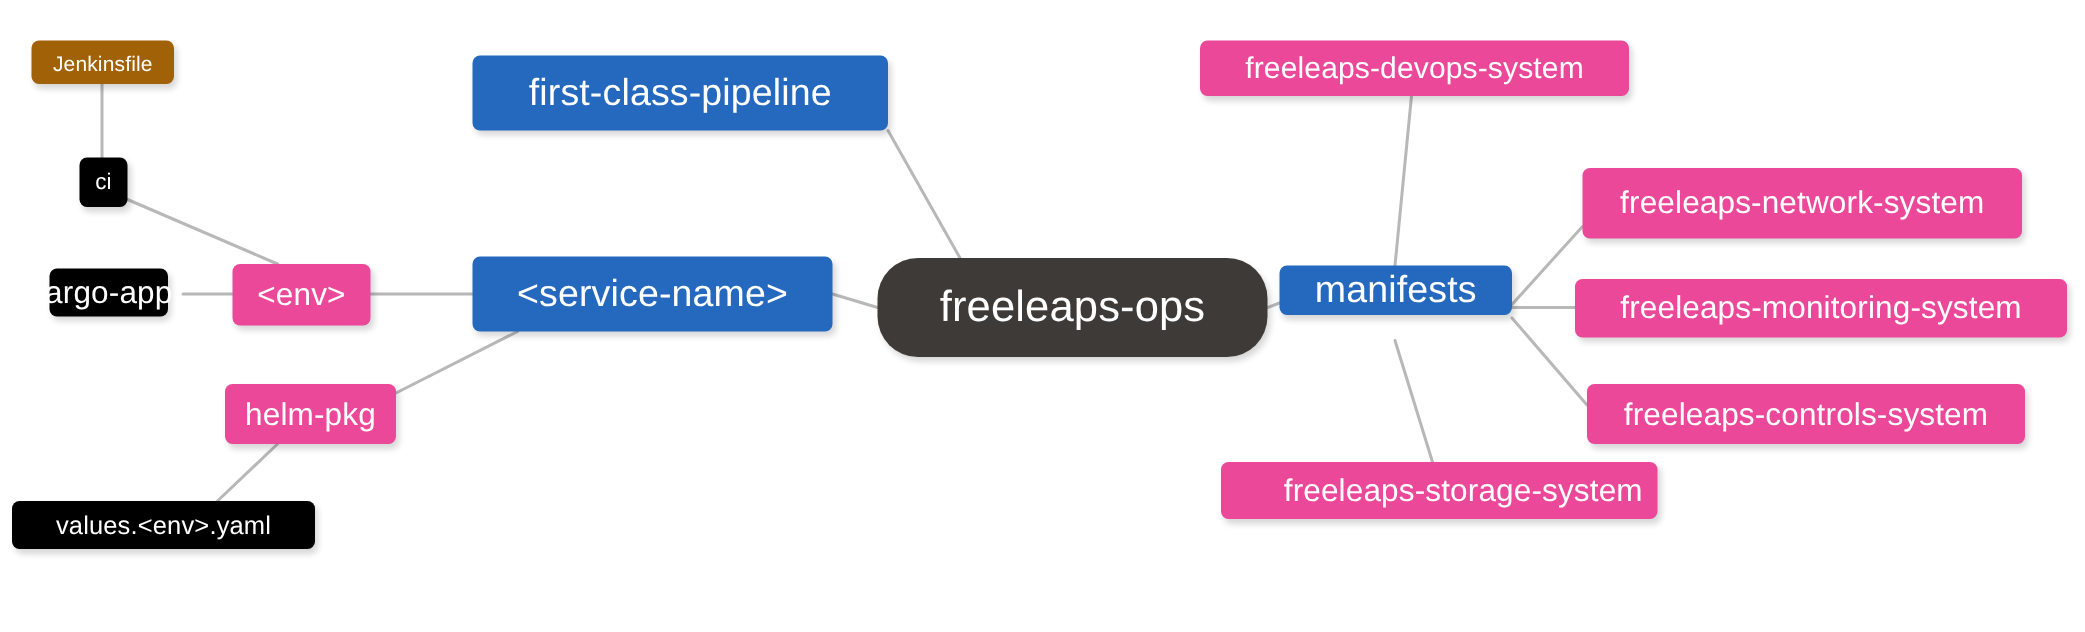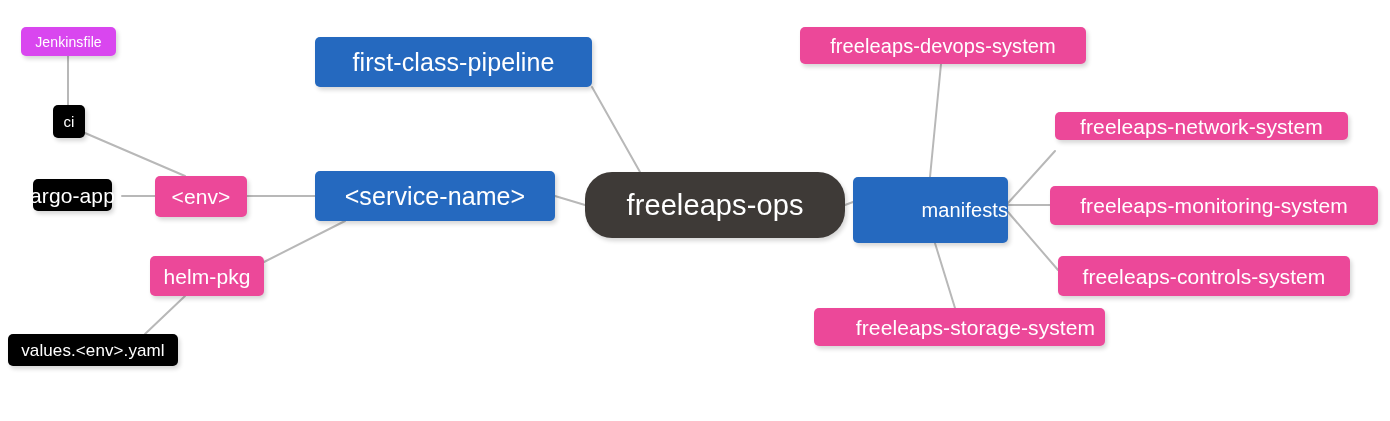--- a/index.html
+++ b/index.html
@@ -38,21 +38,21 @@
     white-space: nowrap;
     line-height: 1;
     letter-spacing: 0.1px;
     box-shadow: 2px 3px 4px rgba(0,0,0,0.16);
     cursor: pointer;
     user-select: none;
   }
   .node.root      { background: #3E3A37; }
   .node.blue      { background: #2569BF; }
   .node.green     { background: #ec4899; }
-  .node.orange    { background: #d946ef; }
+  .node.orange    { background: #a16207; }
   .node.red       { background: #000000; }
 </style>
 </head>
 <body>
 
 <div id="canvas">
   <svg id="edges" viewBox="0 0 1390 421" width="1390" height="421" xmlns="http://www.w3.org/2000/svg">
       <polyline points="585,205 555,196" fill="none" stroke="#b8b8b8" stroke-width="2" stroke-linecap="round"></polyline>
       <polyline points="845,205 853,202" fill="none" stroke="#b8b8b8" stroke-width="2" stroke-linecap="round"></polyline>
       <polyline points="640,172 592,87" fill="none" stroke="#b8b8b8" stroke-width="2" stroke-linecap="round"></polyline>
@@ -68,48 +68,48 @@
       <polyline points="1008,212 1058,270" fill="none" stroke="#b8b8b8" stroke-width="2" stroke-linecap="round"></polyline>
       <polyline points="930,227 955,308" fill="none" stroke="#b8b8b8" stroke-width="2" stroke-linecap="round"></polyline>
     </svg>
   <div id="node-layer">
       <div class="node root" style="left: 585px; top: 172px; width: 260px; height: 66px; font-size: 29px; border-radius: 27px;">
         <span>freeleaps-ops</span>
       </div>
       <div class="node blue" style="left: 315px; top: 171px; width: 240px; height: 50px; font-size: 25px;">
         <span>&lt;service-name&gt;</span>
       </div>
-      <div class="node blue" style="left: 853px; top: 177px; width: 155px; height: 66px; font-size: 20px; justify-content: flex-end;">
+      <div class="node blue" style="left: 853px; top: 177px; width: 155px; height: 33px; font-size: 25px;">
         <span>manifests</span>
       </div>
       <div class="node blue" style="left: 315px; top: 37px; width: 277px; height: 50px; font-size: 25px;">
         <span>first-class-pipeline</span>
       </div>
       <div class="node green" style="left: 155px; top: 176px; width: 92px; height: 41px; font-size: 21px;">
         <span>&lt;env&gt;</span>
       </div>
       <div class="node green" style="left: 150px; top: 256px; width: 114px; height: 40px; font-size: 21px;">
         <span>helm-pkg</span>
       </div>
       <div class="node red" style="left: 53px; top: 105px; width: 32px; height: 33px; font-size: 15px;">
         <span>ci</span>
       </div>
       <div class="node orange" style="left: 21px; top: 27px; width: 95px; height: 29px; font-size: 14px;">
         <span>Jenkinsfile</span>
       </div>
       <div class="node red" style="left: 33px; top: 179px; width: 79px; height: 32px; font-size: 21px;">
         <span>argo-app</span>
       </div>
-      <div class="node red" style="left: 8px; top: 334px; width: 170px; height: 32px; font-size: 17px;">
+      <div class="node red" style="left: 8px; top: 334px; width: 202px; height: 32px; font-size: 17px;">
         <span>values.&lt;env&gt;.yaml</span>
       </div>
       <div class="node green" style="left: 800px; top: 27px; width: 286px; height: 37px; font-size: 20px;">
         <span>freeleaps-devops-system</span>
       </div>
-      <div class="node green" style="left: 1055px; top: 112px; width: 293px; height: 28px; font-size: 21px;">
+      <div class="node green" style="left: 1055px; top: 112px; width: 293px; height: 47px; font-size: 21px;">
         <span>freeleaps-network-system</span>
       </div>
       <div class="node green" style="left: 1050px; top: 186px; width: 328px; height: 39px; font-size: 21px;">
         <span>freeleaps-monitoring-system</span>
       </div>
       <div class="node green" style="left: 1058px; top: 256px; width: 292px; height: 40px; font-size: 21px; text-align: center;">
         <span>freeleaps-controls-system</span>
       </div>
       <div class="node green" style="left: 814px; top: 308px; width: 291px; height: 38px; font-size: 21px; padding-left: 32px;">
         <span>freeleaps-storage-system</span>

